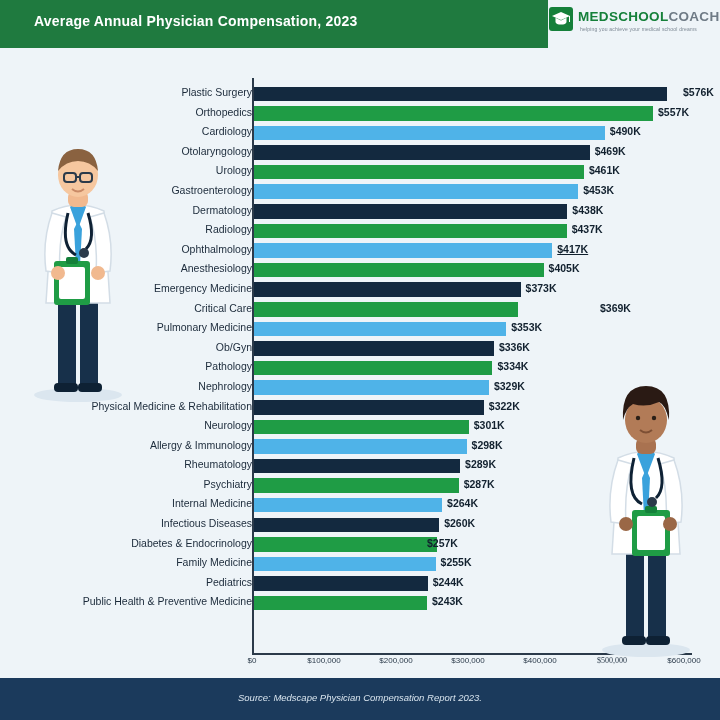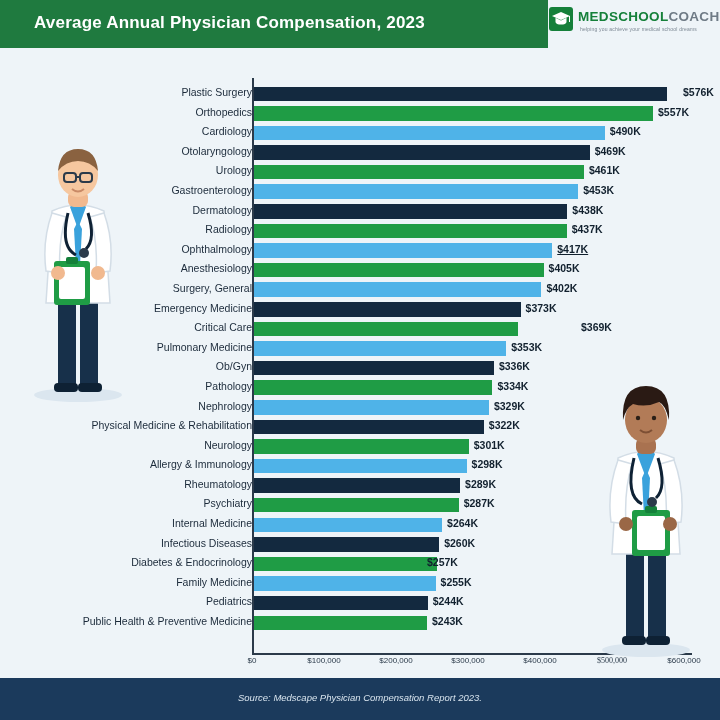--- a/index.html
+++ b/index.html
@@ -34,21 +34,21 @@
     top: 0; left: 0;
     width: 548px;
     height: 48px;
     background: #1f7a3f;
   }
   .header-title {
     position: absolute;
     left: 34px;
     top: 13px;
     color: #ffffff;
-    font-size: 17px;
+    font-size: 14px;
     font-weight: bold;
     letter-spacing: 0.2px;
     white-space: nowrap;
   }
   .logo-box {
     position: absolute;
     right: 8px;
     top: 2px;
     width: 164px;
     height: 44px;
@@ -285,39 +285,32 @@
           <div class="bar-value" style="left: 557.24px; text-decoration: underline;">$417K</div>
         </div>
         <div class="row">
           <div class="row-label">Anesthesiology</div>
           <div class="bar-wrap" style="width: 291.6px;">
             <div class="bar" style="width: 100%; background: rgb(31, 156, 69);"></div>
           </div>
           <div class="bar-value" style="left: 548.6px;">$405K</div>
         </div>
         <div class="row">
-          <div class="row-label">Surgery, General</div>
-          <div class="bar-wrap" style="width: 289.44px;">
-            <div class="bar" style="width: 100%; background: rgb(79, 179, 232);"></div>
-          </div>
-          <div class="bar-value" style="left: 546.44px;">$402K</div>
-        </div>
-        <div class="row">
           <div class="row-label">Emergency Medicine</div>
           <div class="bar-wrap" style="width: 268.56px;">
             <div class="bar" style="width: 100%; background: rgb(19, 41, 63);"></div>
           </div>
           <div class="bar-value" style="left: 525.56px;">$373K</div>
         </div>
         <div class="row">
           <div class="row-label">Critical Care</div>
           <div class="bar-wrap" style="width: 265.68px;">
             <div class="bar" style="width: 100%; background: rgb(31, 156, 69);"></div>
           </div>
-          <div class="bar-value" style="left: 533px; padding-left: 48px;">$369K</div>
+          <div class="bar-value" style="left: 552px; padding-left: 48px;">$369K</div>
         </div>
         <div class="row">
           <div class="row-label">Pulmonary Medicine</div>
           <div class="bar-wrap" style="width: 254.16px;">
             <div class="bar" style="width: 100%; background: rgb(79, 179, 232);"></div>
           </div>
           <div class="bar-value" style="left: 511.16px;">$353K</div>
         </div>
         <div class="row">
           <div class="row-label">Ob/Gyn</div>

